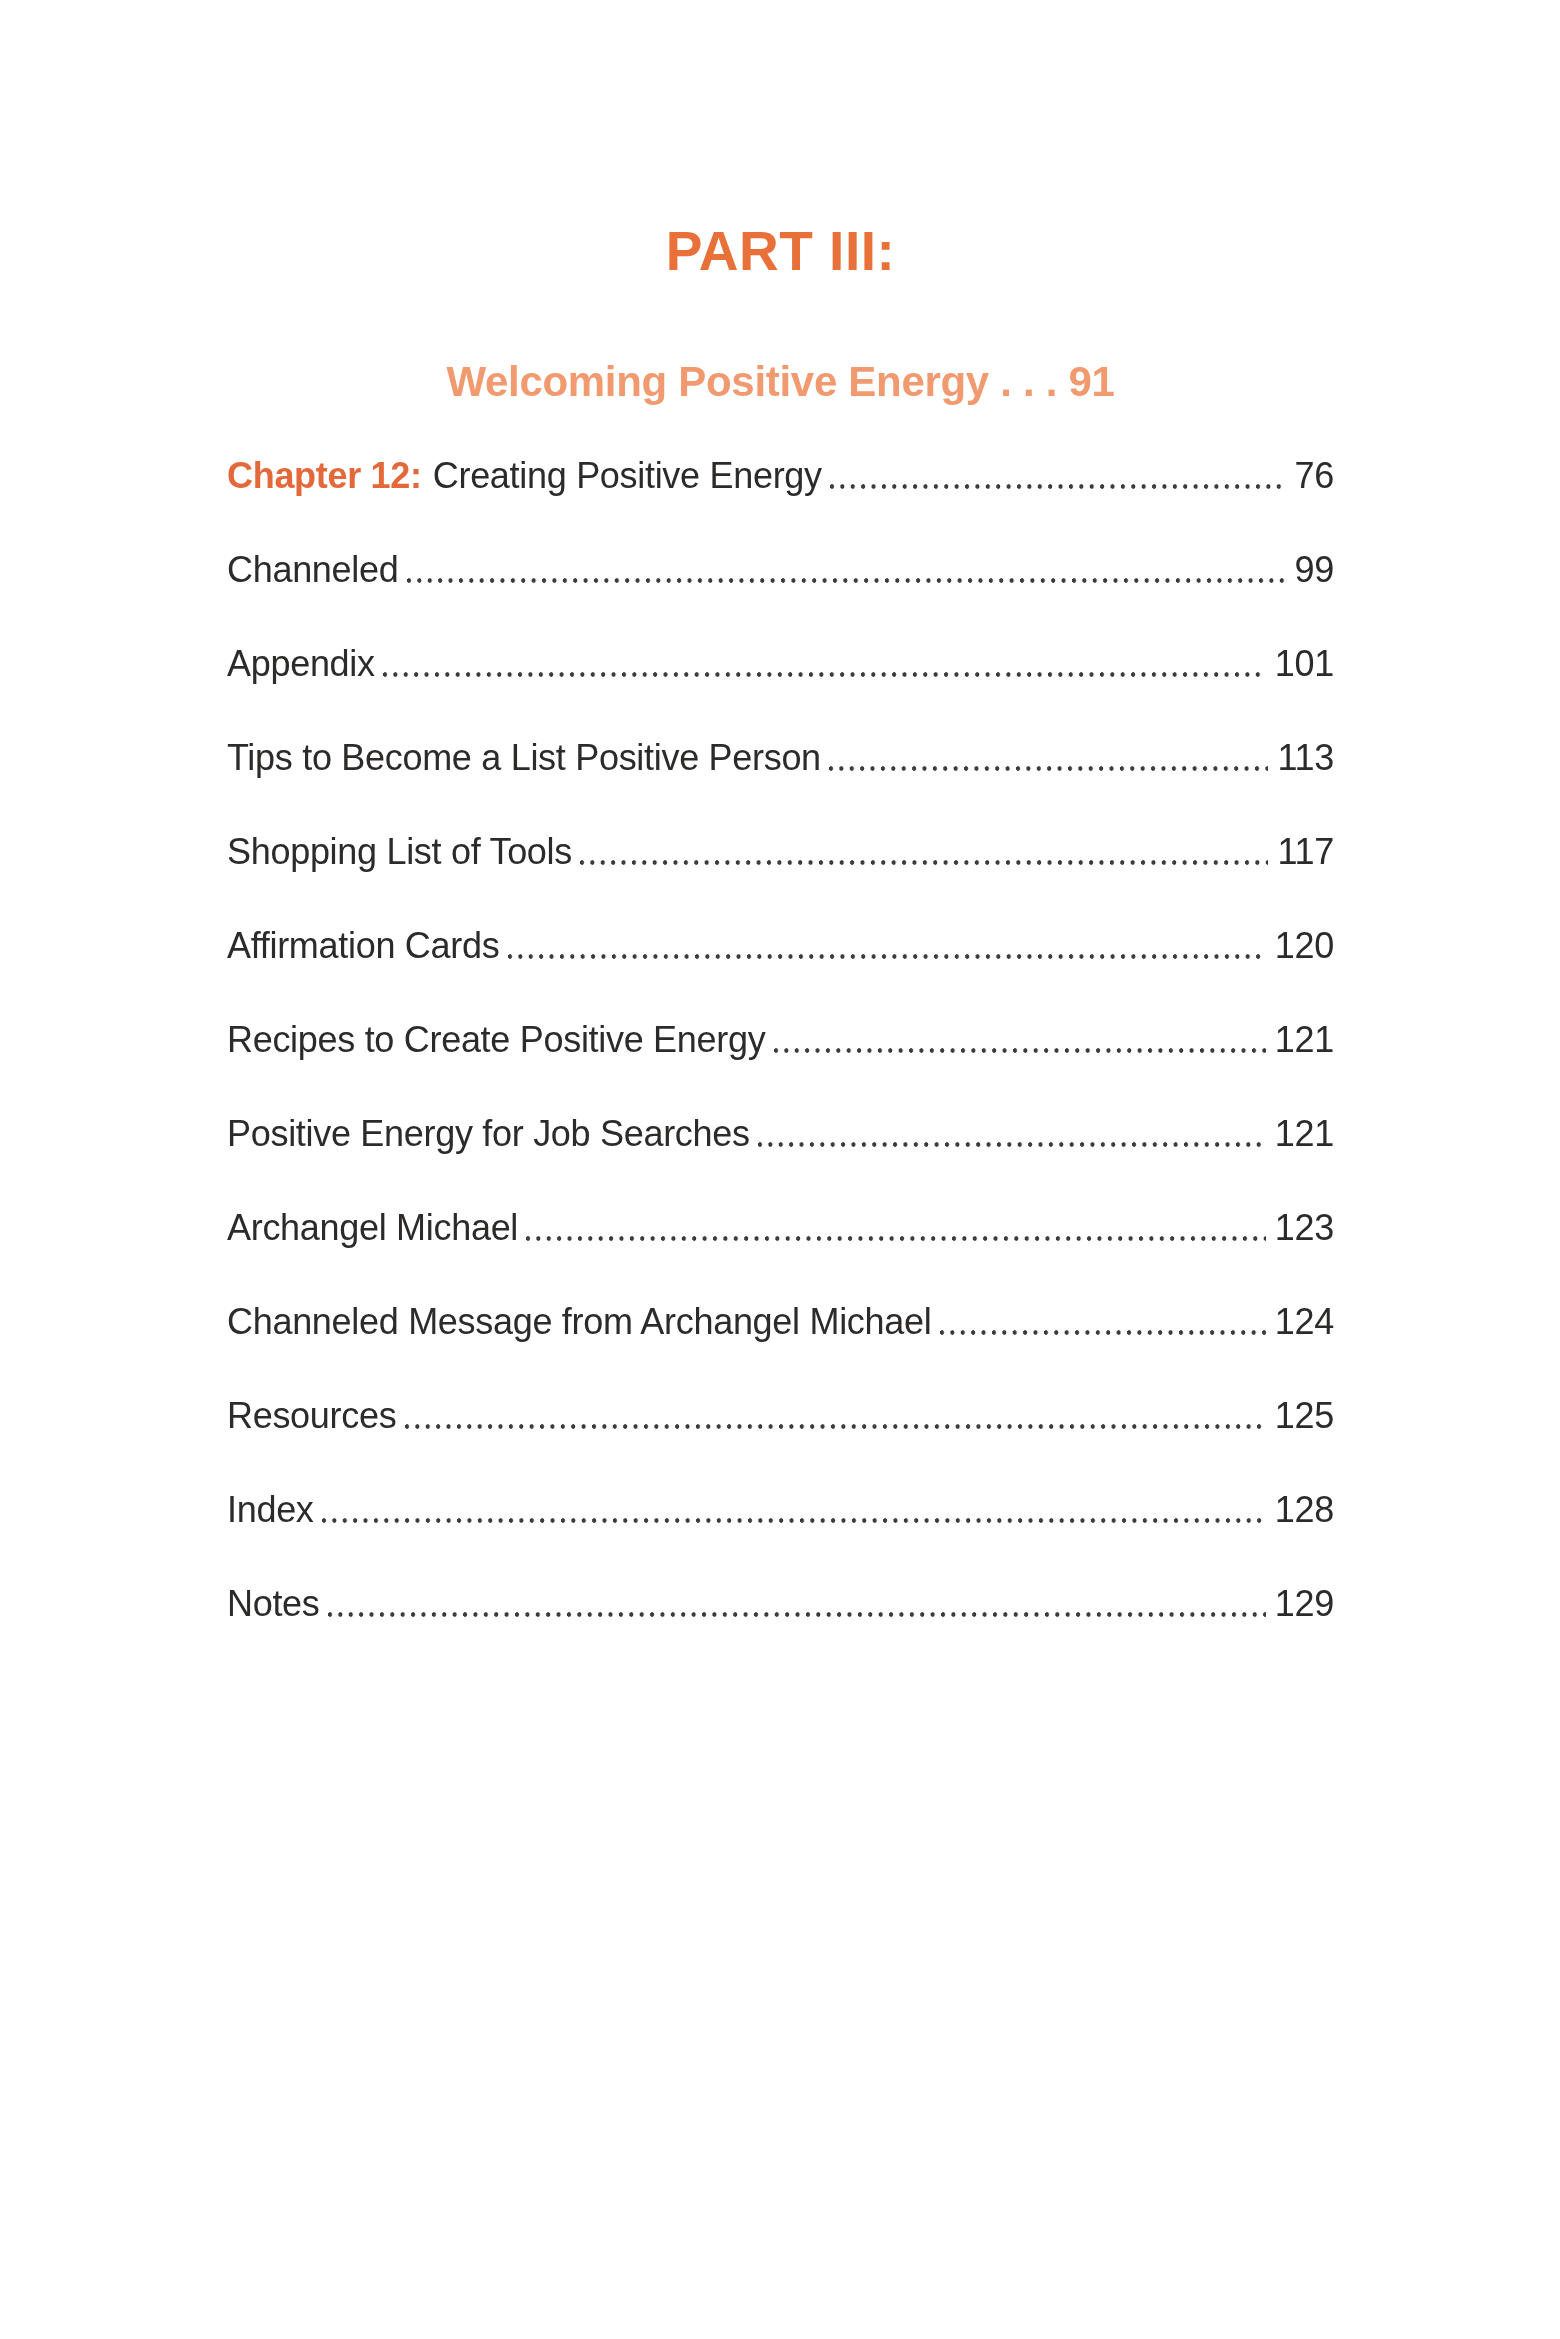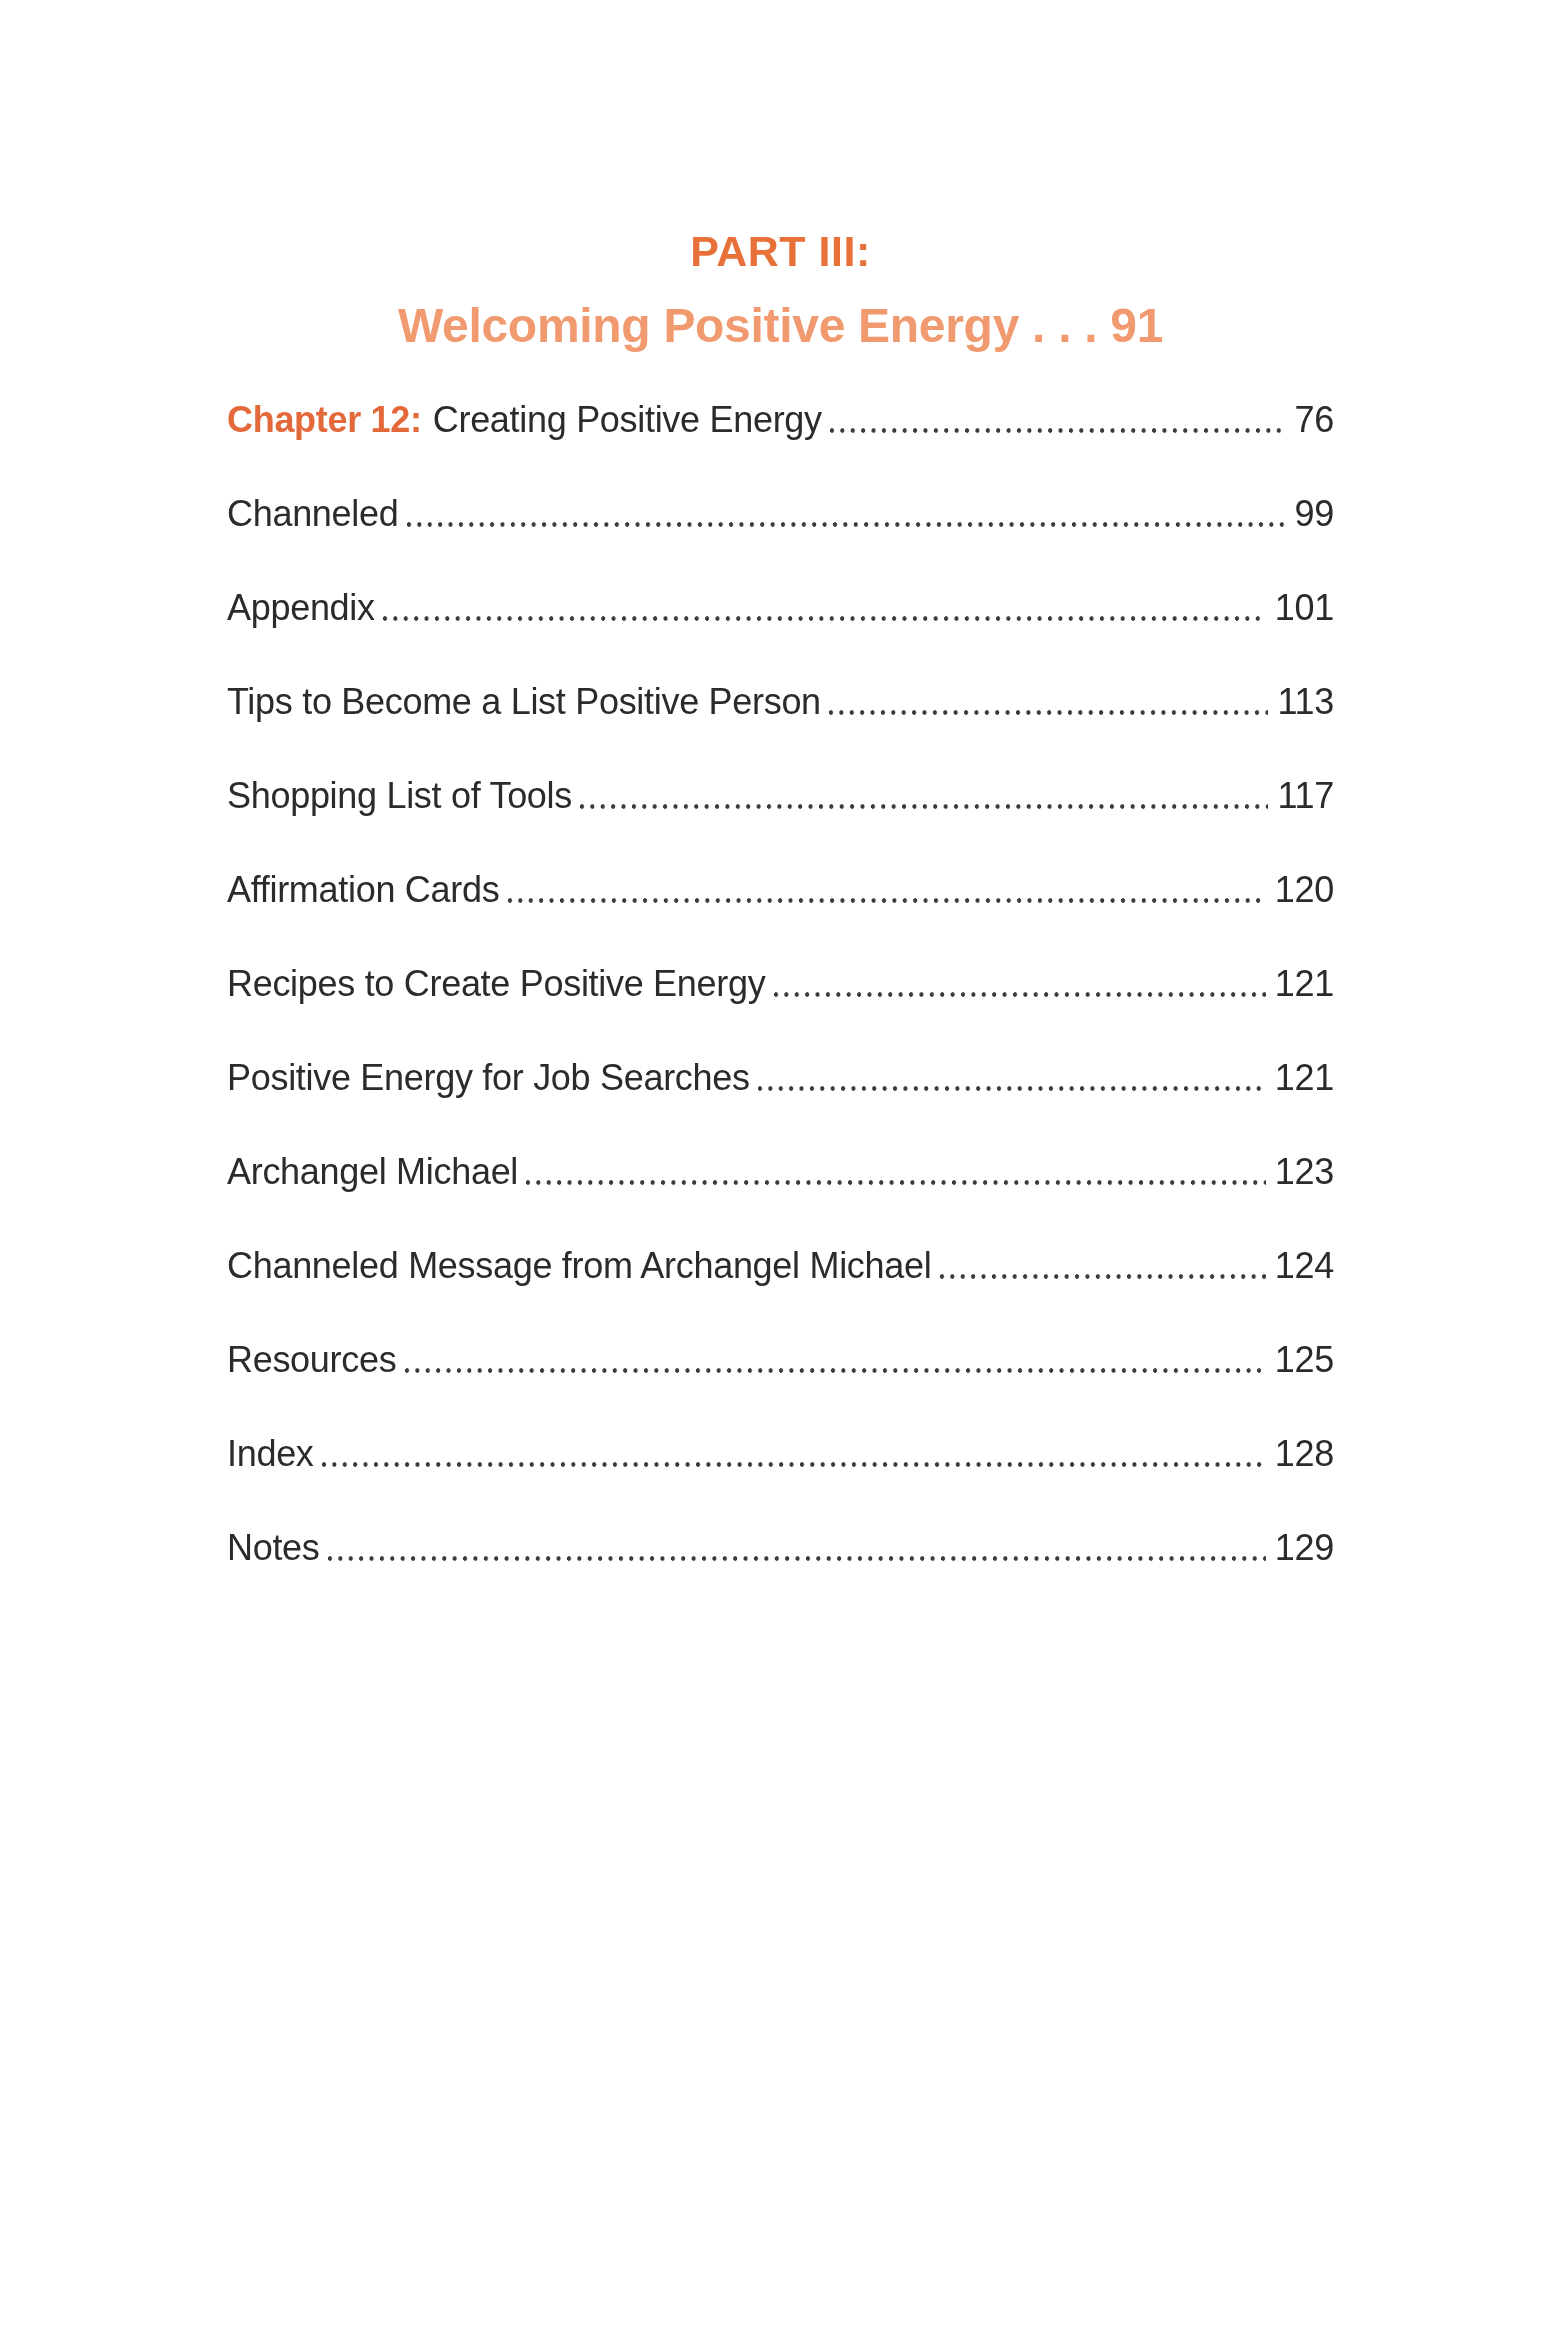--- a/index.html
+++ b/index.html
@@ -15,34 +15,34 @@
     font-family: "Liberation Sans", sans-serif;
     overflow: hidden;
   }
   .toc {
     width: 1107px;
     margin: 0 auto;
     padding-top: 230px;
   }
   .part-heading {
     text-align: center;
-    font-size: 43px;
+    font-size: 55px;
     line-height: 43px;
     font-weight: bold;
     letter-spacing: 0.5px;
     color: #e8713a;
   }
   .part-subtitle {
     text-align: center;
-    font-size: 48px;
+    font-size: 42px;
     line-height: 41px;
     font-weight: bold;
     letter-spacing: -0.3px;
     color: #f19a70;
-    margin-top: 32px;
+    margin-top: 88px;
   }
   .toc-list {
     margin-top: 0;
   }
   .toc-row {
     display: flex;
     align-items: flex-end;
     height: 94px;
     font-size: 36px;
     line-height: 1.15;

